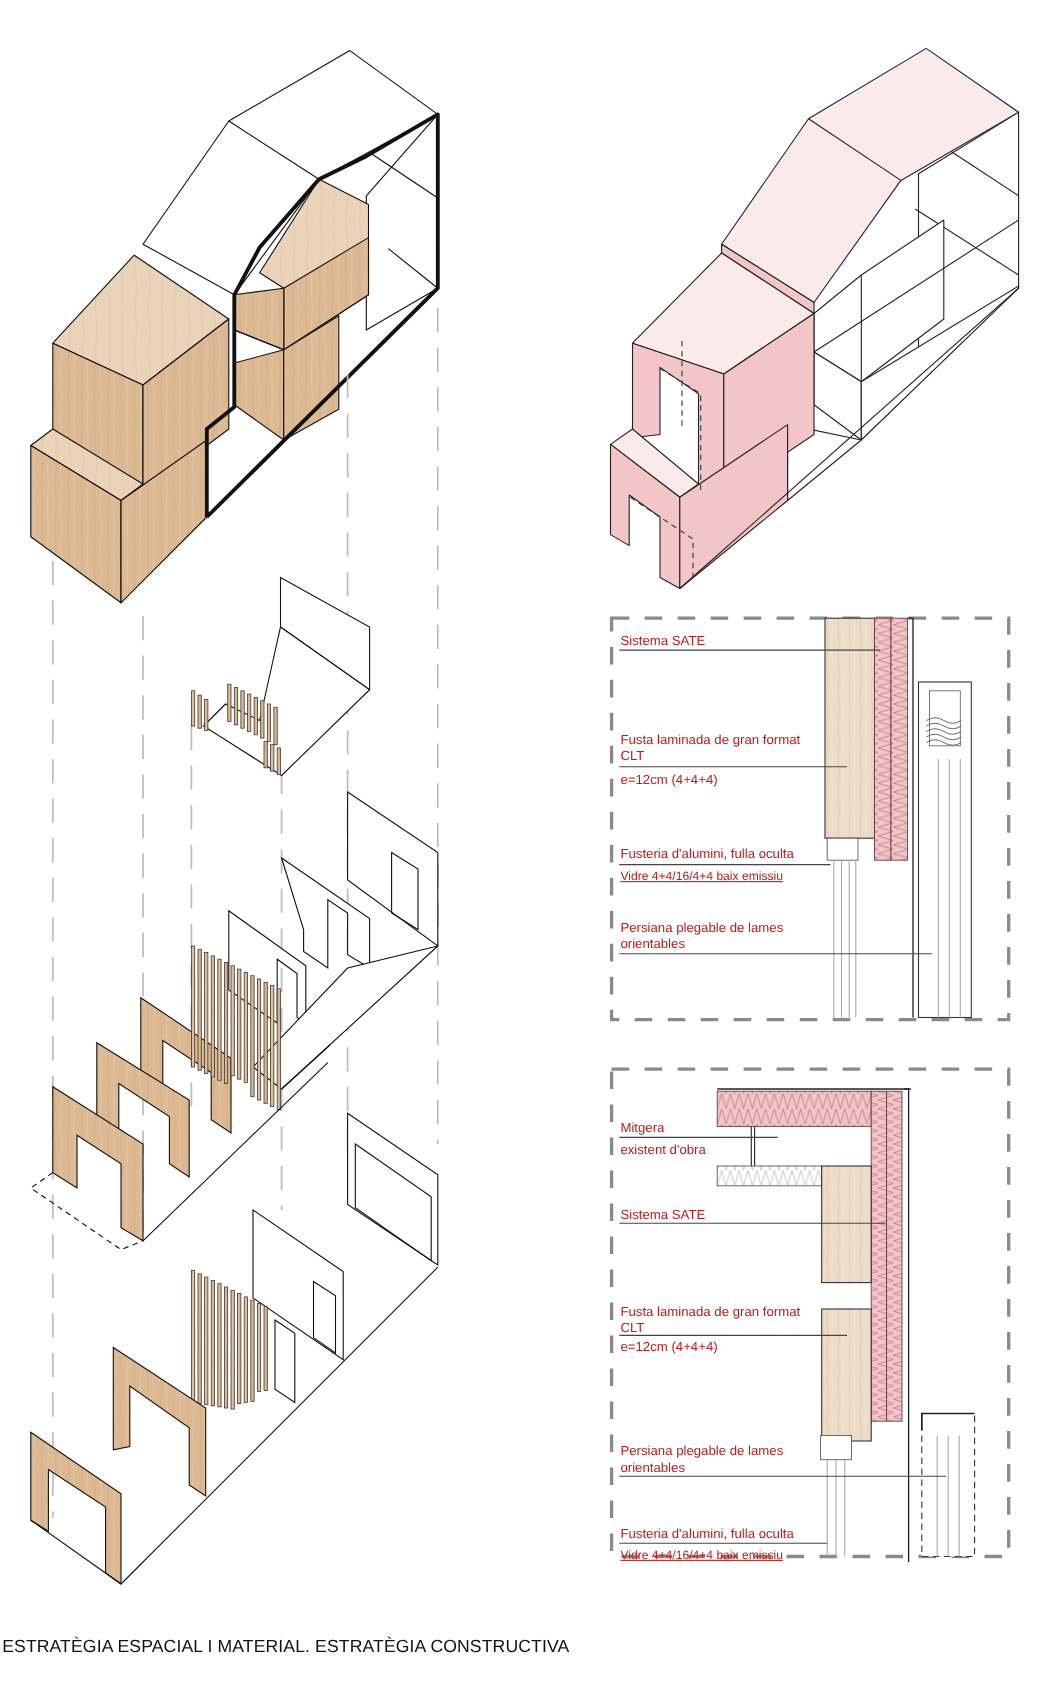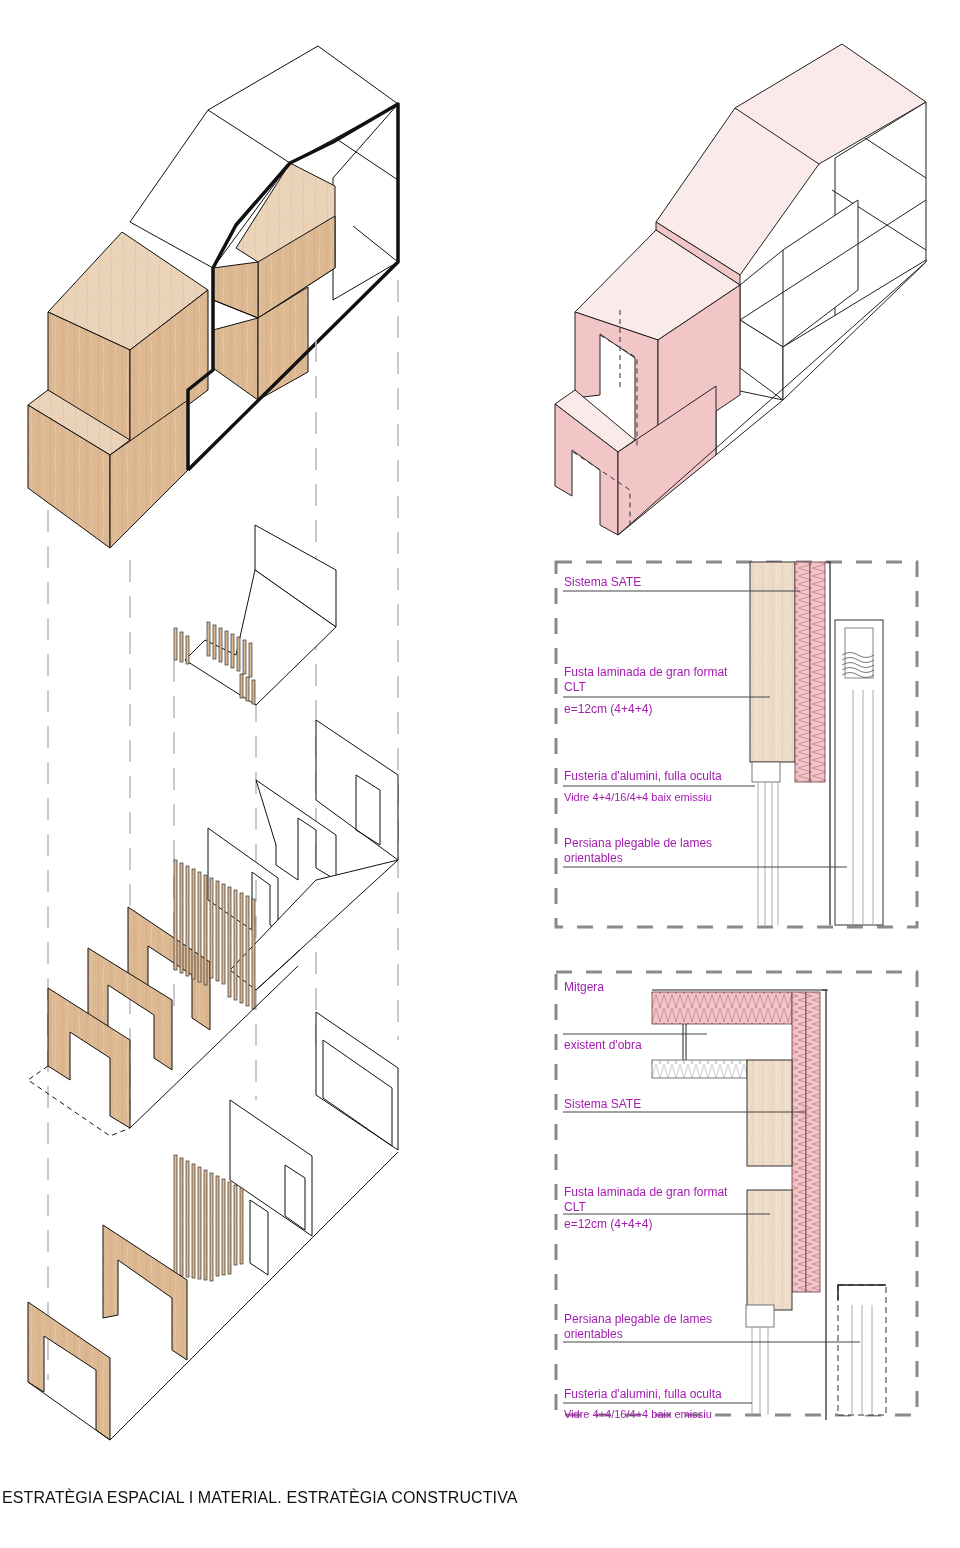--- a/index.html
+++ b/index.html
@@ -1,20 +1,20 @@
 <!DOCTYPE html>
 <html><head>
 <meta charset="utf-8">
 <style>
   html, body { margin:0; padding:0; background:#ffffff; }
   body { width:960px; height:1548px; position:relative; overflow:hidden;
          font-family:"Liberation Sans", sans-serif; }
   svg.full { position:absolute; left:0; top:0; }
-  .lbl { position:absolute; font-size:12px; color:#a21caf; line-height:15px; white-space:nowrap; }
-  .lbl.small { font-size:11px; }
+  .lbl { position:absolute; font-size:12px; color:#b91c1c; line-height:15px; white-space:nowrap; }
+  .lbl.small { font-size:11px;text-decoration:underline; }
   .caption { position:absolute; left:2px; top:1489px; font-size:16px; color:#111; letter-spacing:0.1px; }
 </style>
 </head>
 <body>
 
 <svg class="full" width="960" height="1548" viewBox="0 0 960 1548">
   <defs>
     <pattern id="woodgrain" width="12" height="40" patternUnits="userSpaceOnUse">
       <rect width="12" height="40" fill="#dcb993"></rect>
       <path d="M2 0 Q4 20 2 40" stroke="#cfa67a" stroke-width="0.6" fill="none"></path>
@@ -259,21 +259,21 @@
 
 <div class="lbl" style="left:564px;top:575px">Sistema SATE</div>
 <div class="lbl" style="left:564px;top:665px">Fusta laminada de gran format</div>
 <div class="lbl" style="left:564px;top:680px">CLT</div>
 <div class="lbl" style="left:564px;top:702px">e=12cm (4+4+4)</div>
 <div class="lbl" style="left:564px;top:769px">Fusteria d'alumini, fulla oculta</div>
 <div class="lbl small" style="left:564px;top:790px">Vidre 4+4/16/4+4 baix emissiu</div>
 <div class="lbl" style="left:564px;top:836px">Persiana plegable de lames</div>
 <div class="lbl" style="left:564px;top:851px">orientables</div>
 
-<div class="lbl" style="left:564px;top:980px">Mitgera</div>
+<div class="lbl" style="left:564px;top:1018px">Mitgera</div>
 <div class="lbl" style="left:564px;top:1038px">existent d'obra</div>
 <div class="lbl" style="left:564px;top:1097px">Sistema SATE</div>
 <div class="lbl" style="left:564px;top:1185px">Fusta laminada de gran format</div>
 <div class="lbl" style="left:564px;top:1200px">CLT</div>
 <div class="lbl" style="left:564px;top:1217px">e=12cm (4+4+4)</div>
 <div class="lbl" style="left:564px;top:1312px">Persiana plegable de lames</div>
 <div class="lbl" style="left:564px;top:1327px">orientables</div>
 <div class="lbl" style="left:564px;top:1387px">Fusteria d'alumini, fulla oculta</div>
 <div class="lbl small" style="left:564px;top:1407px">Vidre 4+4/16/4+4 baix emissiu</div>
 

